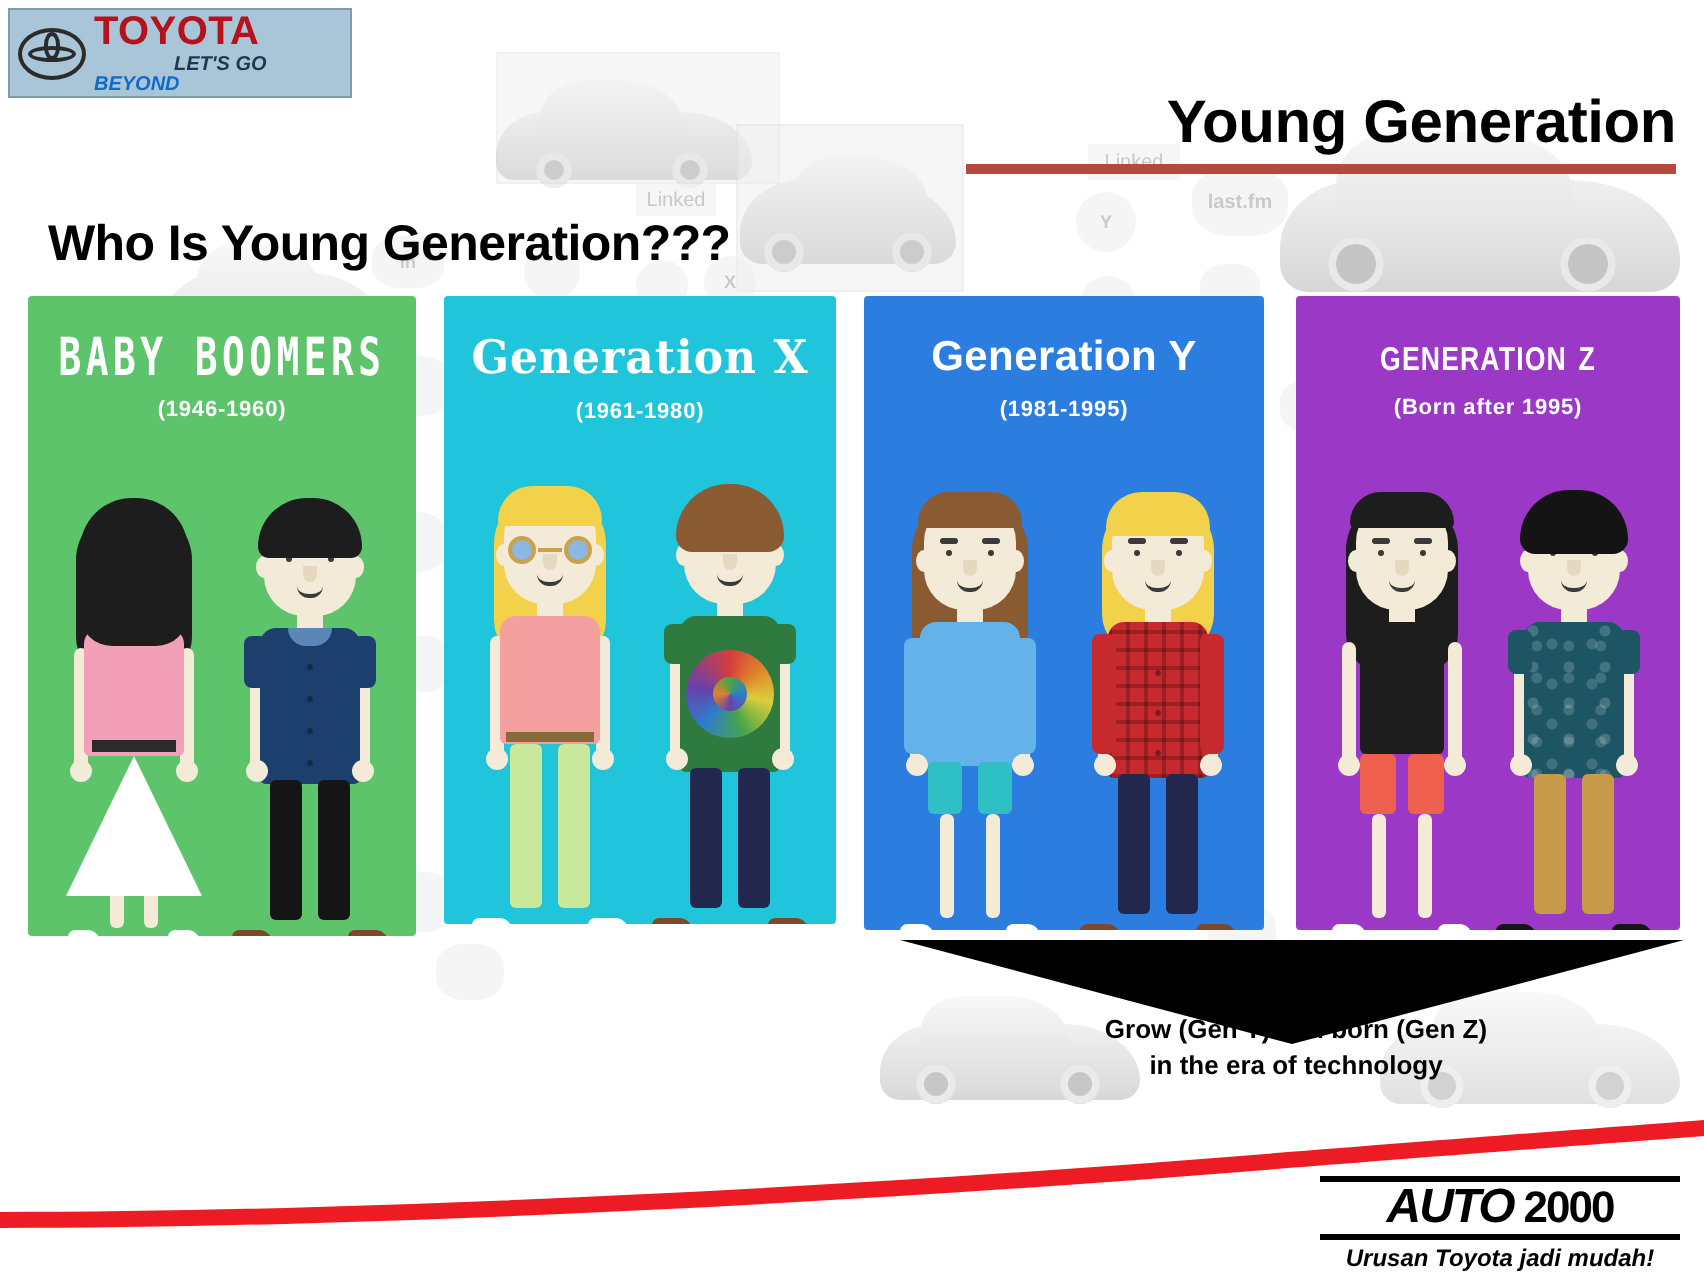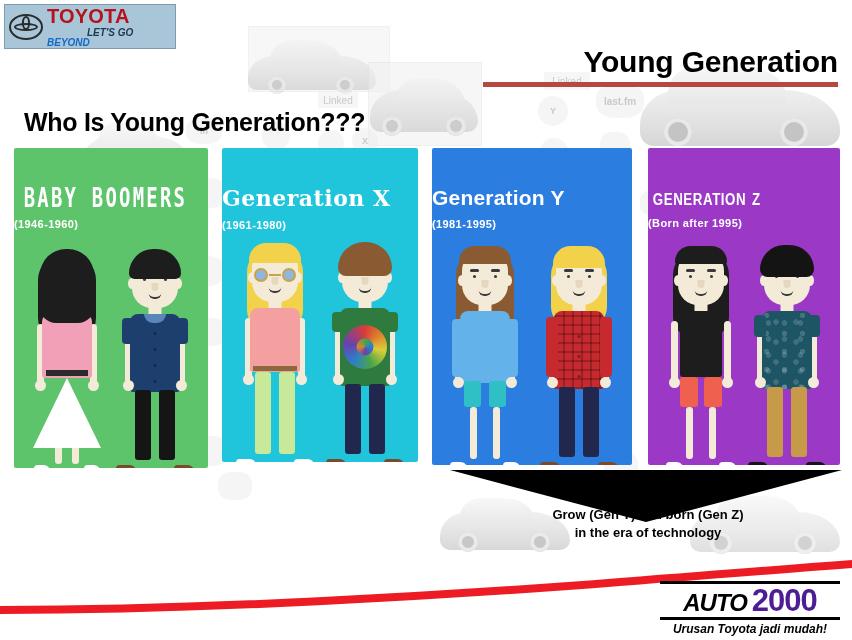--- a/index.html
+++ b/index.html
@@ -141,21 +141,22 @@
     width: 852px; height: 320px;
     z-index: 30;
   }
   .gen-card {
     position: absolute; top: 0;
     width: 196px;
     border-radius: 2px;
     overflow: hidden;
   }
   .card-head {
-    padding-top: 39px;
+    padding-top: 20px;
+    text-align: center;
     color: #ffffff;
   }
   .card-title { line-height: 1.05; color: #fff; }
   .card-years {
     font-size: 11px; font-weight: bold; color: #fff;
     margin-top: 9px; letter-spacing: .4px;
     font-family: "Liberation Sans", sans-serif;
   }
 
   
@@ -366,21 +367,21 @@
   #a2k-words {
     display: flex; align-items: baseline; justify-content: center;
     line-height: 1; padding: 1px 0 1px 0;
   }
   .a2k-auto {
     font-size: 24px; font-weight: bold; color: #000;
     font-family: "Liberation Sans", sans-serif;
     font-style: italic; letter-spacing: -1px;
   }
   .a2k-2000 {
-    font-size: 31px; font-weight: bold; color: #4c1d95;
+    font-size: 22px; font-weight: bold; color: #000000;
     font-family: "Liberation Sans", sans-serif;
     letter-spacing: -1px; margin-left: 5px;
   }
   #a2k-tag {
     font-size: 12px; font-style: italic; font-weight: bold;
     color: #000; margin-top: 2px;
     font-family: "Liberation Sans", sans-serif;
   }
 </style>
 </head>

